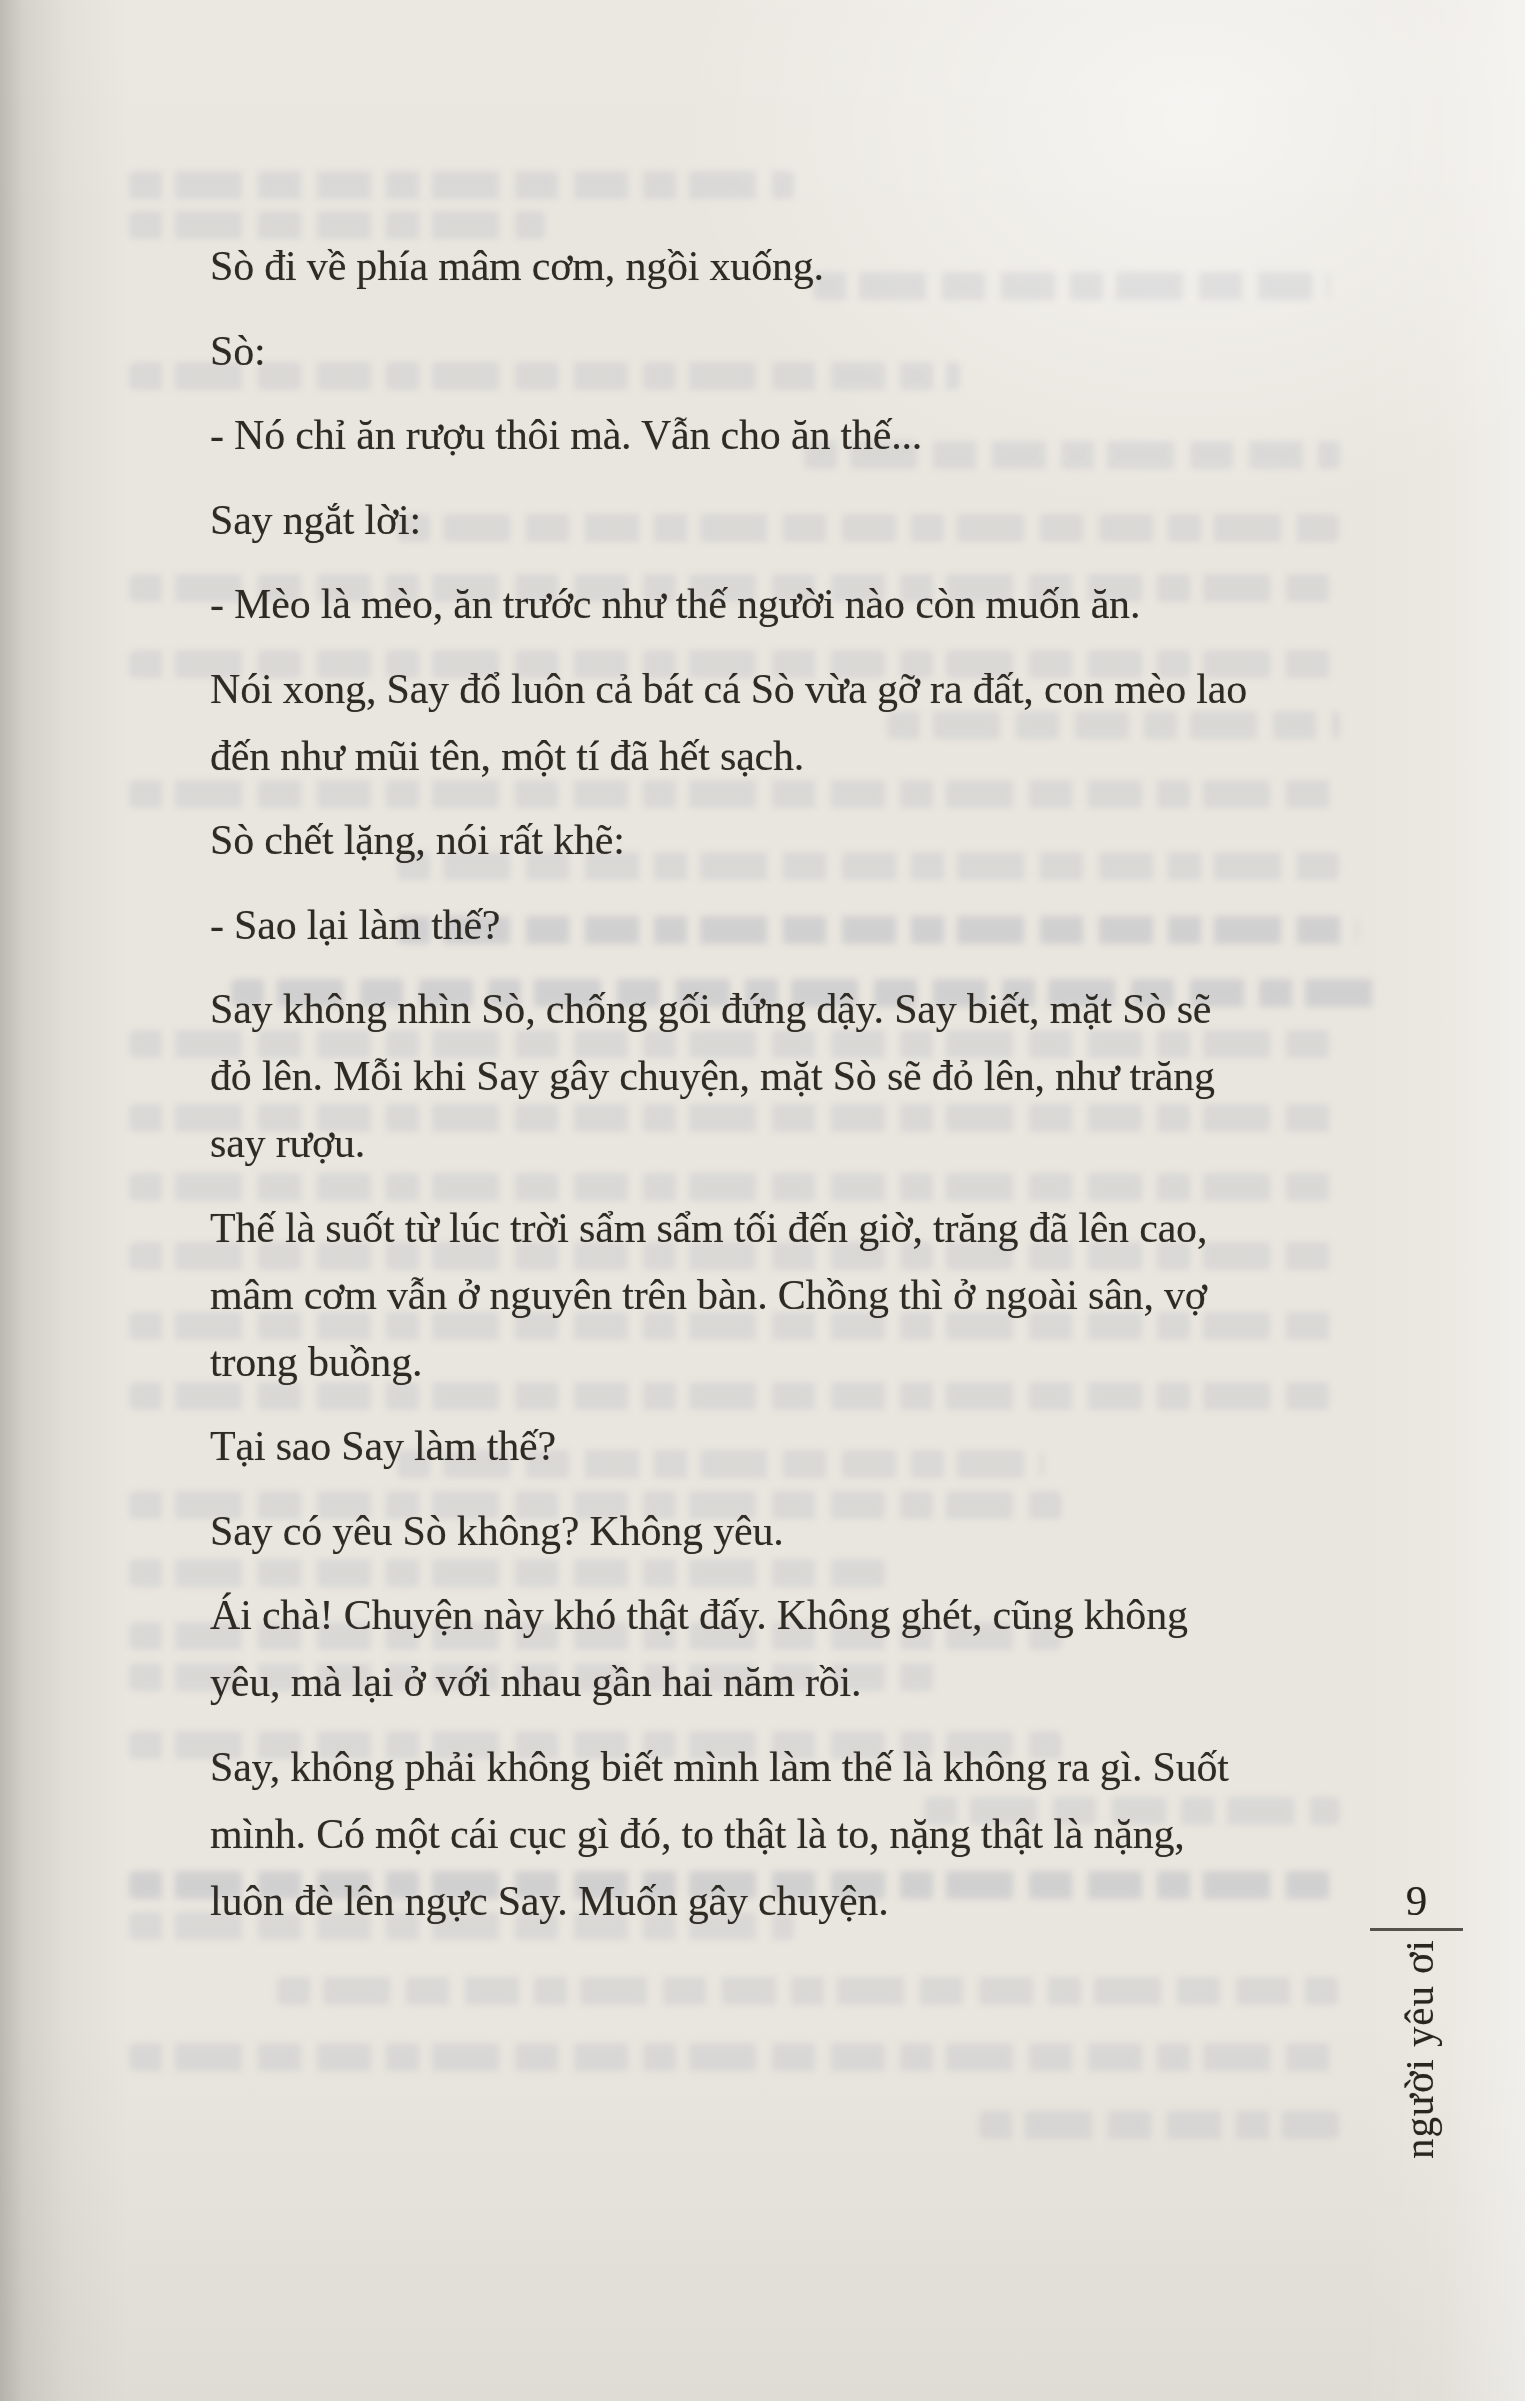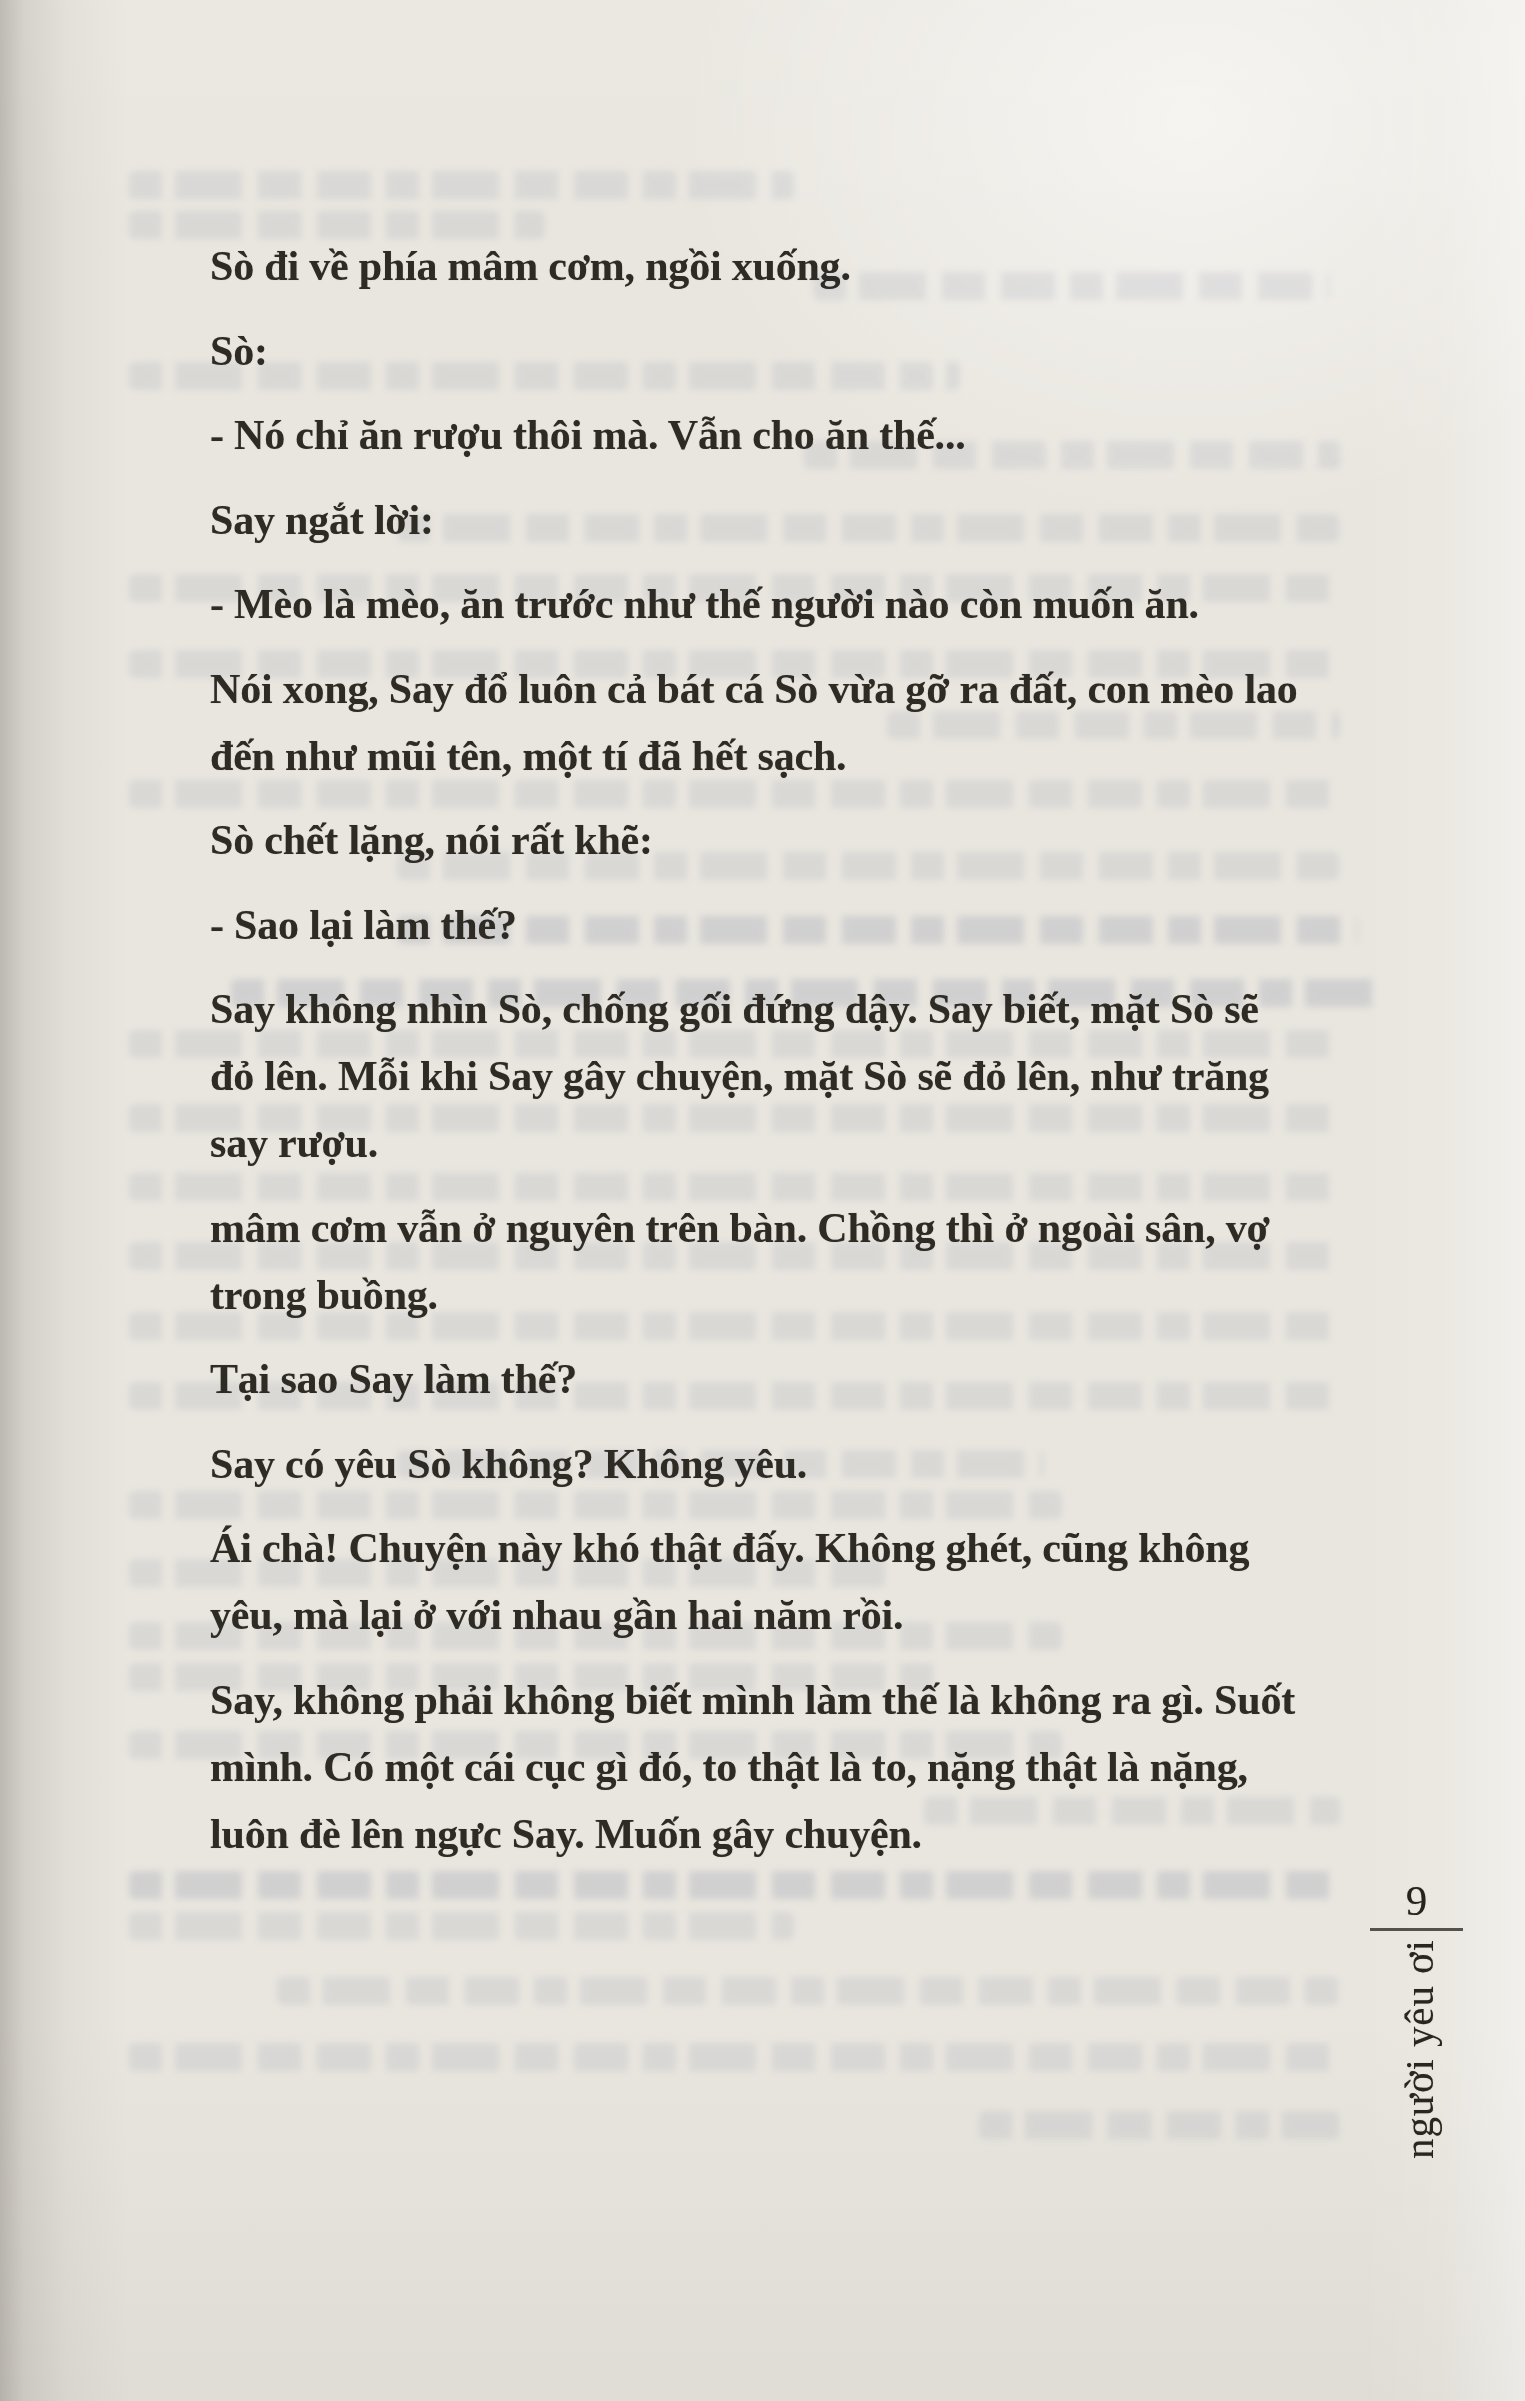--- a/index.html
+++ b/index.html
@@ -29,21 +29,21 @@
   }
   .ghost.strong{opacity:.22;}
   
   .text-block{
     position:absolute;left:210px;top:233px;width:1127px;
     font-size:42px;line-height:67px;
     color:#2e2a24;
     letter-spacing:-0.2px;
     text-shadow:0 0 0.9px rgba(46,42,36,0.35);
   }
-  .para{margin:0 0 17.5px 0;font-weight:bold;}
+  .para{margin:0 0 17.5px 0;}
   .line{height:67px;white-space:nowrap;}
   
   .folio-number{
     position:absolute;left:1370px;top:1877px;width:93px;
     text-align:center;font-size:43px;line-height:1.1;color:#26231e;
     text-shadow:0 0 0.9px rgba(40,36,30,0.35);
   }
   .folio-rule{position:absolute;left:1370px;top:1928px;width:93px;height:2.8px;background:#55524b;}
   .folio-title{
     position:absolute;left:1396px;top:2159px;
@@ -117,20 +117,21 @@
       </div>
       <div class="para">
         <div class="line">- Sao lại làm thế?</div>
       </div>
       <div class="para">
         <div class="line">Say không nhìn Sò, chống gối đứng dậy. Say biết, mặt Sò sẽ</div>
         <div class="line">đỏ lên. Mỗi khi Say gây chuyện, mặt Sò sẽ đỏ lên, như trăng</div>
         <div class="line">say rượu.</div>
       </div>
       <div class="para">
+        <div class="line">Thế là suốt từ lúc trời sẩm sẩm tối đến giờ, trăng đã lên cao,</div>
         <div class="line">mâm cơm vẫn ở nguyên trên bàn. Chồng thì ở ngoài sân, vợ</div>
         <div class="line">trong buồng.</div>
       </div>
       <div class="para">
         <div class="line">Tại sao Say làm thế?</div>
       </div>
       <div class="para">
         <div class="line">Say có yêu Sò không? Không yêu.</div>
       </div>
       <div class="para">

